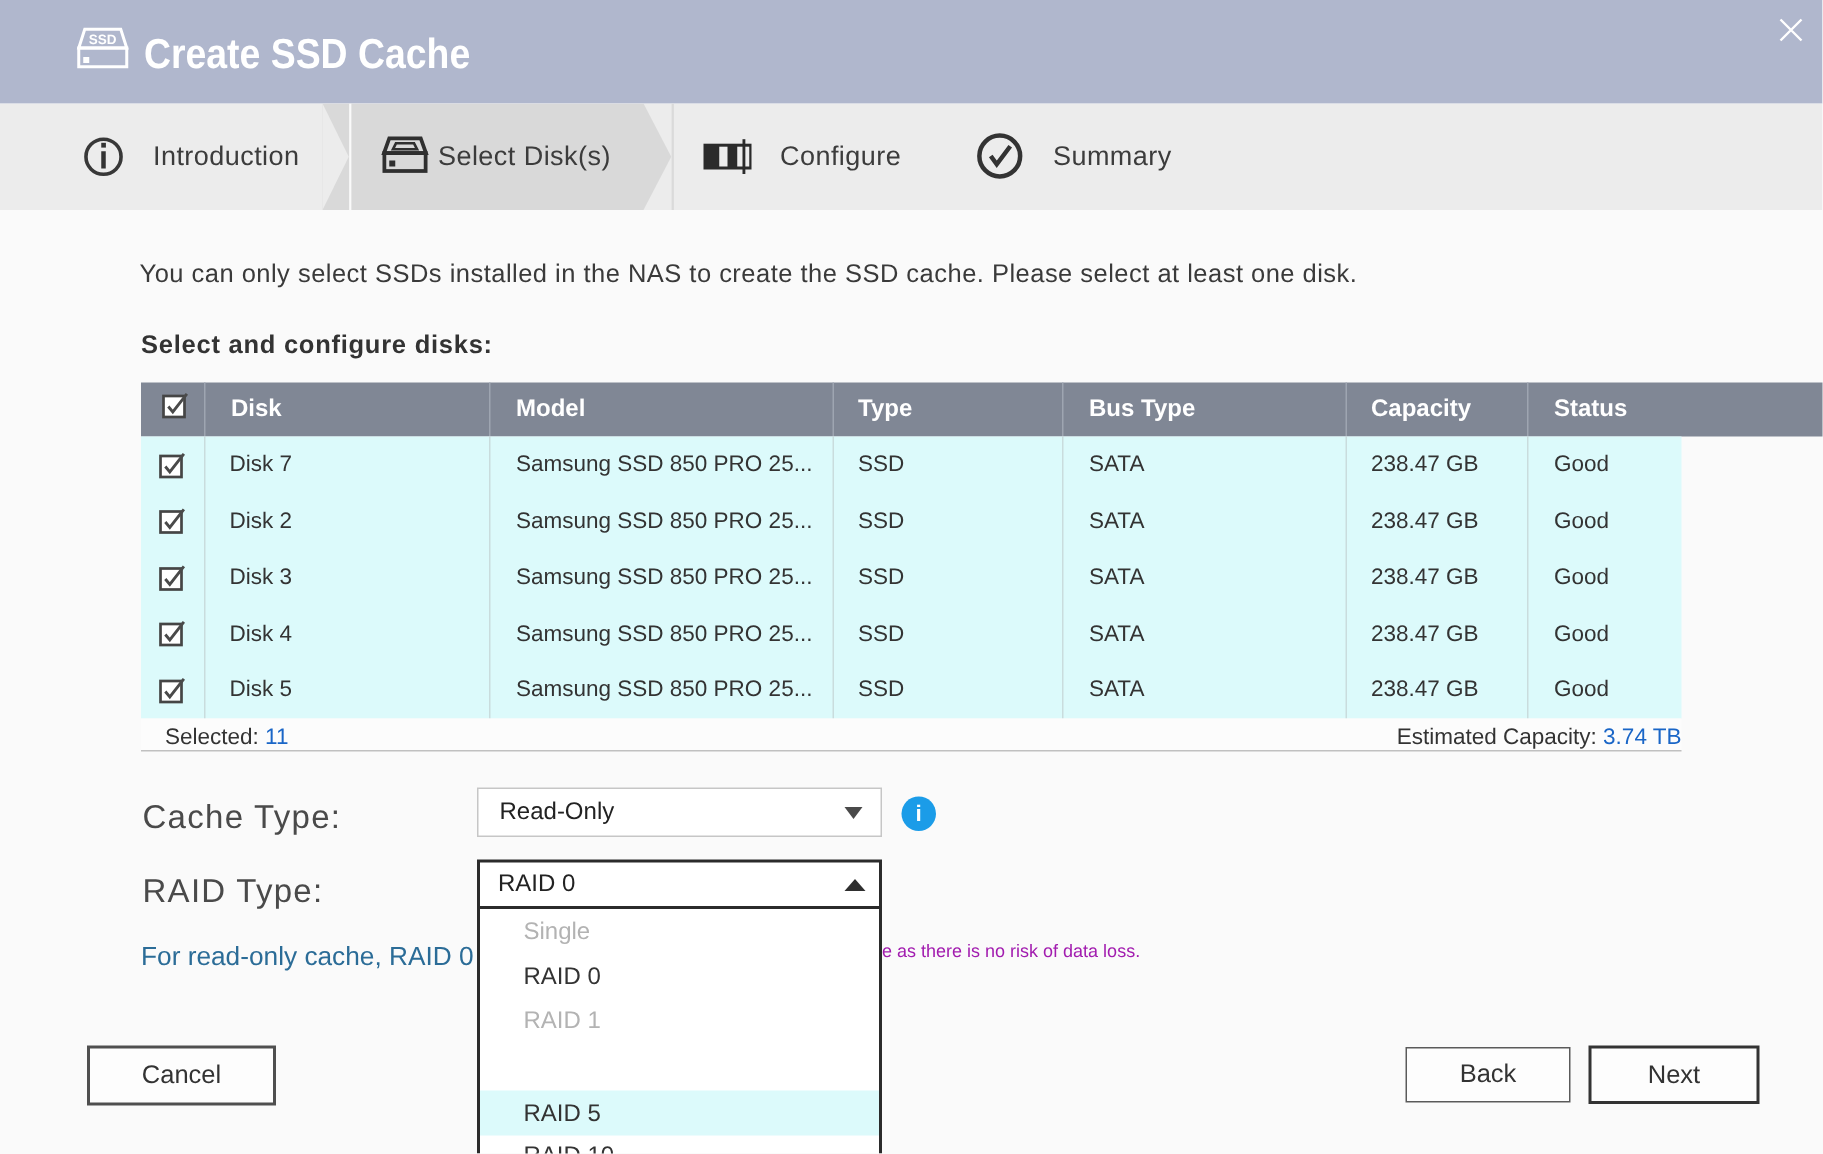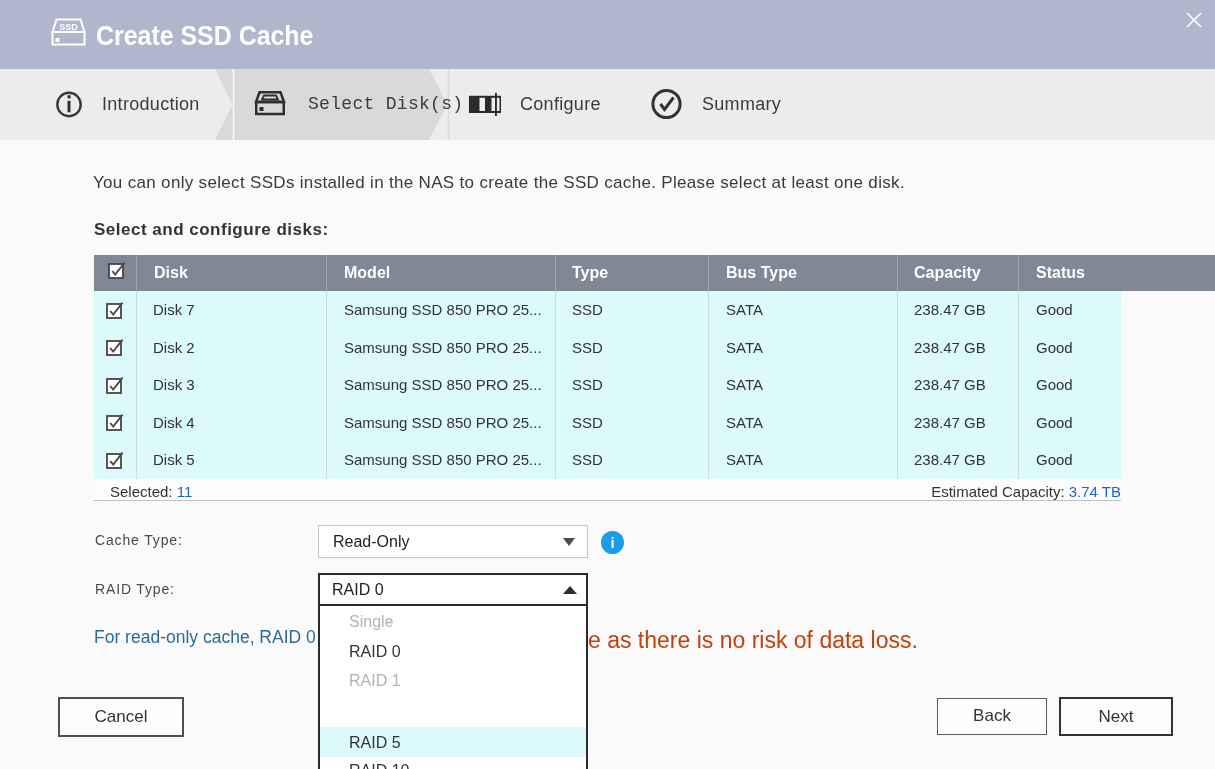--- a/index.html
+++ b/index.html
@@ -29,33 +29,33 @@
   .rsep { position:absolute; top:0; bottom:0; width:1px; background:#c9dcdd; }
   .row { position:absolute; left:0; width:1027px; height:37.5px; }
   .td { position:absolute; top:0; height:37.5px; line-height:37.5px; font-size:15px; color:#333; }
   #tfoot { left:0; top:223.5px; width:1027px; height:22px; background:#fcfcfc; border-bottom:1px solid #c0c0c0; font-size:15px; color:#333; }
   .blue { color:#1a66c7; }
 
   
   .cb { position:absolute; }
 
   
-  .flabel { font-size:14px; letter-spacing:0.85px; color:#4a4a4a; }
+  .flabel { font-size:22px; letter-spacing:0.85px; color:#4a4a4a; }
   #cache-sel { left:318px; top:525px; width:270px; height:33px; background:#fff; border:1px solid #c6c6c6; }
   #cache-sel .txt { position:absolute; left:14px; top:0; line-height:31px; font-size:16px; color:#222; }
   .caret-down { position:absolute; width:0; height:0; border-left:6.5px solid transparent; border-right:6.5px solid transparent; border-top:8px solid #4a4a4a; }
   .caret-up   { position:absolute; width:0; height:0; border-left:7px solid transparent; border-right:7px solid transparent; border-bottom:8px solid #2f2f2f; }
   #info-i { left:601px; top:531px; width:23px; height:23px; border-radius:50%; background:#1b9ce8; color:#fff; font-weight:bold; font-size:15px; text-align:center; line-height:23px; }
 
   #raid-sel { left:318px; top:572.5px; width:270px; height:33.5px; background:#fff; border:2px solid #2b2b2b; z-index:6; }
   #raid-sel .txt { position:absolute; left:12px; top:0; line-height:29px; font-size:16px; color:#222; }
 
   #bluetext-lwrap { left:94px; top:627px; width:224px; height:24px; overflow:hidden; z-index:1; }
   #bluetext-l { font-size:17.5px; color:#2b6c97; white-space:nowrap; }
-  #bluetext-r { left:588px; top:627px; font-size:23px; color:#c2410c; white-space:nowrap; z-index:1; }
+  #bluetext-r { left:588px; top:627px; font-size:12px; color:#a21caf; white-space:nowrap; z-index:1; }
 
   #ddlist { left:318px; top:606px; width:270px; height:163px; background:#fff; border-left:2px solid #2b2b2b; border-right:2px solid #2b2b2b; z-index:5; }
   .dditem { position:absolute; left:0; width:266px; height:29.7px; line-height:31px; font-size:16px; color:#333; padding-left:29px; }
   .dis { color:#b3b3b3; }
   .hl { background:#dcfafb;margin-top:32px; }
 
   
   .btn { position:absolute; background:#fdfdfd; border:2px solid #4f4f4f; font-size:17px; color:#333; text-align:center; }
   #btn-cancel { left:58px; top:697px; width:126px; height:40px; line-height:36px; }
   #btn-back { left:937px; top:698px; width:110px; height:37px; line-height:33px; border-width:1px; border-color:#5a5a5a; }
@@ -104,21 +104,21 @@
     <rect x="491.5" y="28.8" width="8" height="13.2" fill="#ededed"></rect>
     <rect x="495" y="23.8" width="1.9" height="23.2" fill="#2b2b2b"></rect>
   </g>
 
   <g transform="translate(666.5,-69)">
     <circle cx="0" cy="104" r="13.6" fill="none" stroke="#333" stroke-width="3"></circle>
     <path d="M-6 104 L-2 109.5 L7 97.5" fill="none" stroke="#333" stroke-width="3"></path>
   </g>
 </svg>
 <div class="steplab abs" style="left:102px;">Introduction</div>
-<div class="steplab abs" style="left:308px;font-family:Liberation Mono, monospace;">Select Disk(s)</div>
+<div class="steplab abs" style="left:292px;">Select Disk(s)</div>
 <div class="steplab abs" style="left:520px;">Configure</div>
 <div class="steplab abs" style="left:702px;">Summary</div>
 
 <div id="intro-text" class="abs">You can only select SSDs installed in the NAS to create the SSD cache. Please select at least one disk.</div>
 <div id="sel-text" class="abs">Select and configure disks:</div>
 
 <div id="table" class="abs">
   <div id="thead" class="abs">
     <span class="hsep" style="left:42px;"></span>
     <span class="hsep" style="left:232px;"></span>

